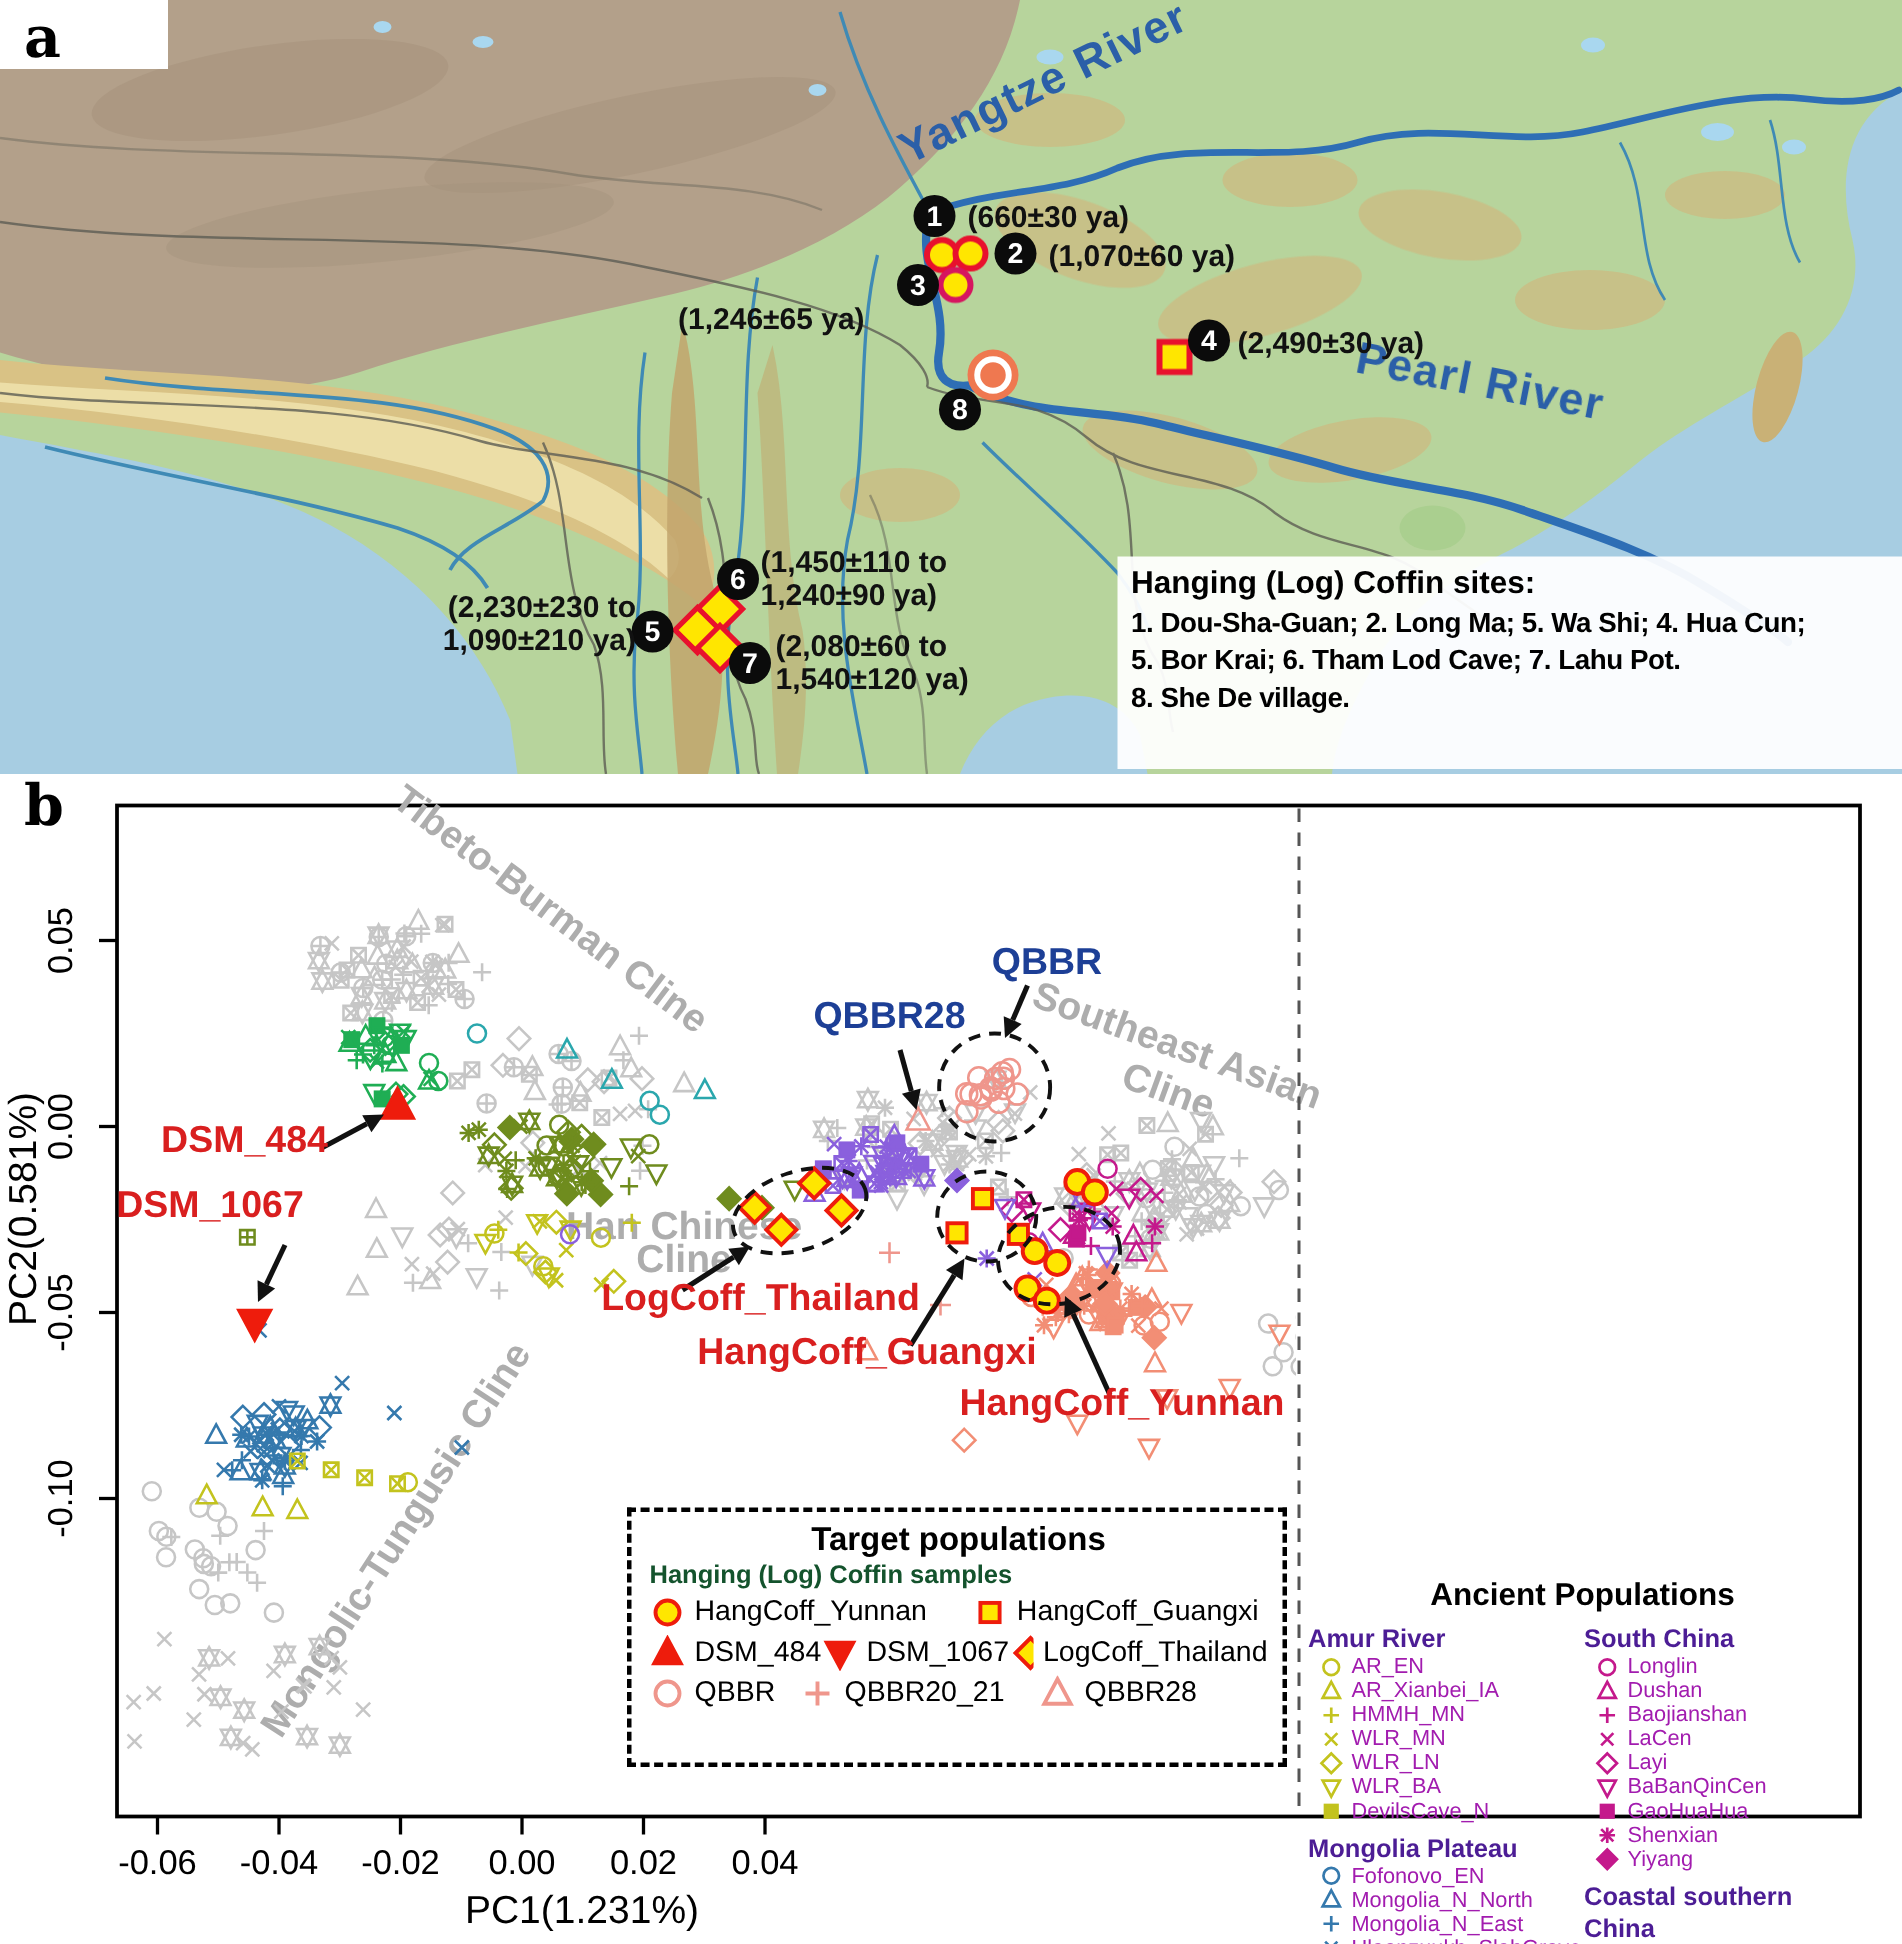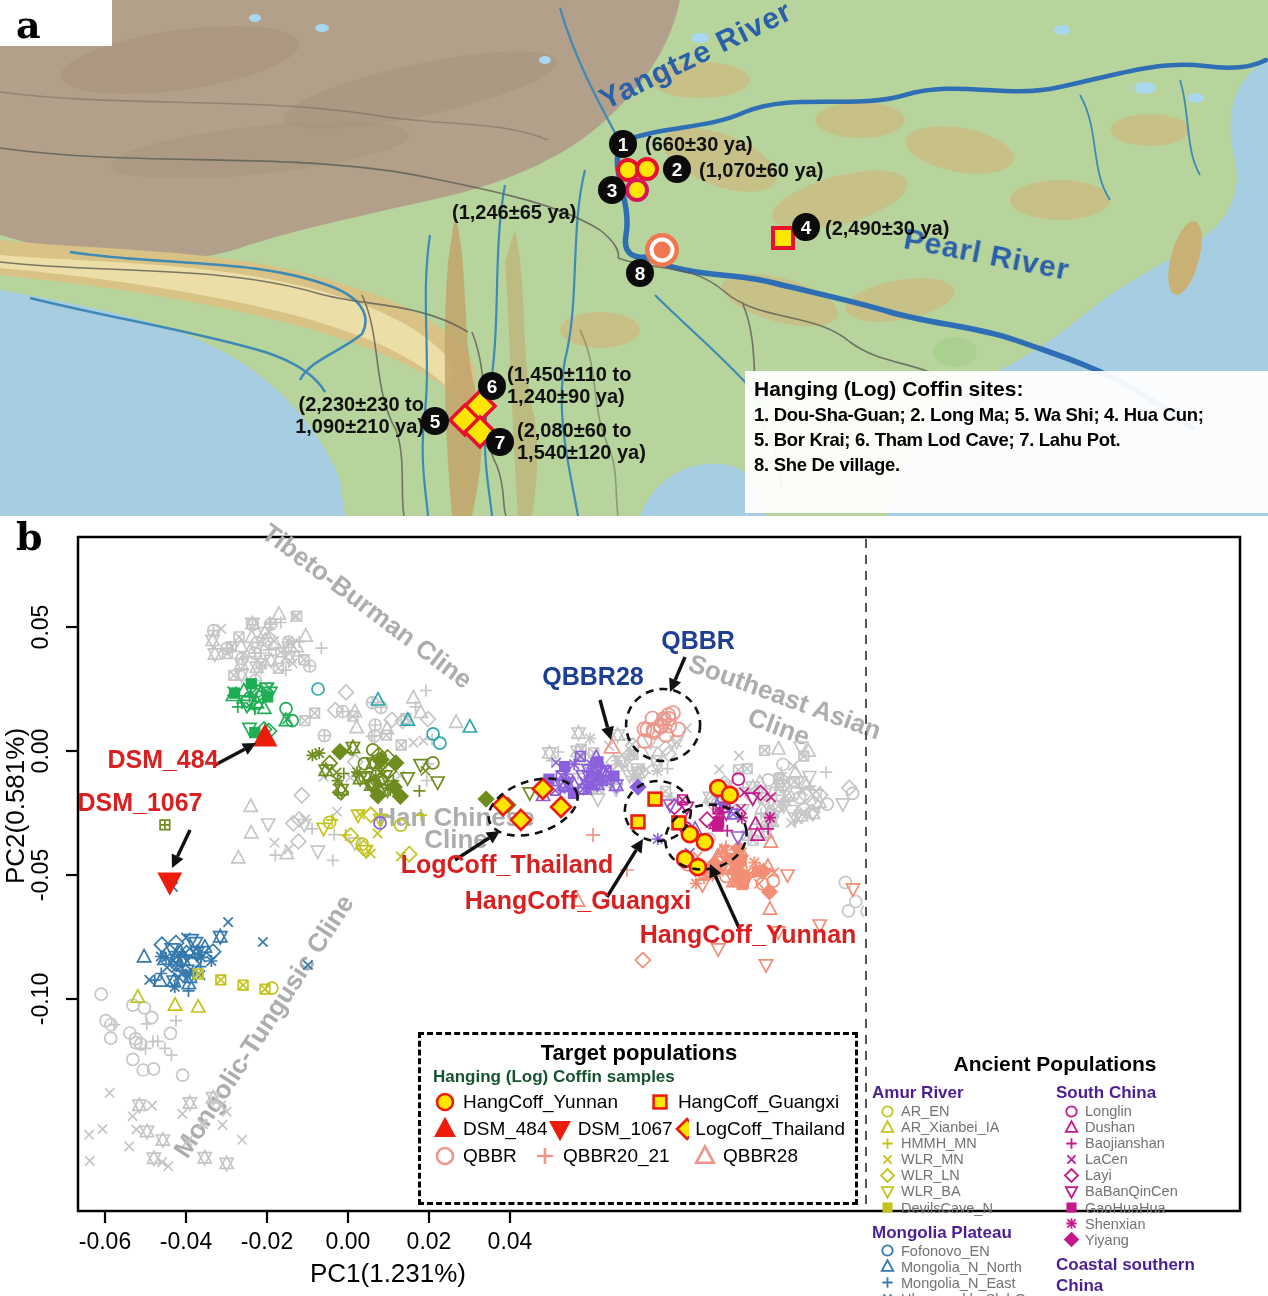--- a/index.html
+++ b/index.html
@@ -24,23 +24,23 @@
   .callout-label{font-weight:bold;font-size:25px;text-anchor:middle;}
   #legend{position:absolute;left:868px;top:534px;width:374px;height:676px;z-index:10;}
   #legend-title{position:absolute;left:0;top:2px;width:100%;text-align:center;
                 font-weight:bold;font-size:21px;color:#000;}
   .lcol{position:absolute;top:32px;}
   #lcol1{left:4px;width:182px;}
   #lcol2{left:188px;width:186px;}
   .lsec{margin-bottom:6px;}
   .lsec-h{font-weight:bold;font-size:17px;color:#4c1d95;line-height:21px;}
   .lrow{display:flex;align-items:center;gap:5px;padding-left:7px;line-height:16.1px;height:16.1px;}
-  .lrow span{font-size:14.5px;color:#737373;white-space:nowrap;}
+  .lrow span{font-size:14.5px;color:#a21caf;white-space:nowrap;}
   .lrow svg{flex:0 0 auto;}
-  #target-box{position:absolute;left:418px;top:1032px;width:440px;height:173px;box-sizing:border-box;
+  #target-box{position:absolute;left:418px;top:1005px;width:440px;height:173px;box-sizing:border-box;
               border:3px dashed #000;background:#fff;padding:4px 10px 0 12px;z-index:12;}
   .tp-title{text-align:center;font-weight:bold;font-size:22px;color:#000;line-height:27px;}
   .tp-sub{font-weight:bold;font-size:17px;color:#14532d;line-height:22px;}
   .tp-row{display:flex;align-items:center;line-height:27px;height:27px;}
   .tp-item{display:flex;align-items:center;gap:6px;}
   .tp-item span{font-size:19px;color:#000;white-space:nowrap;}
 </style>
 </head>
 <body>
 

